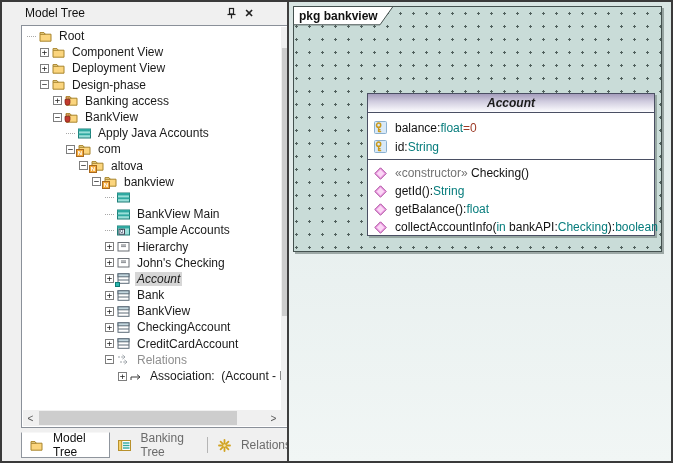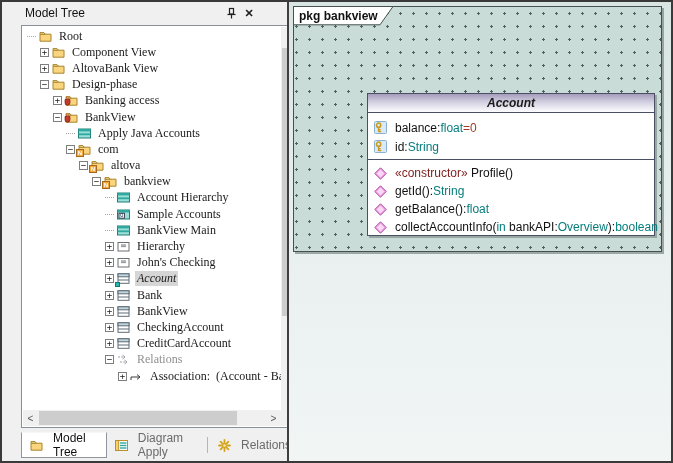--- a/index.html
+++ b/index.html
@@ -18,21 +18,21 @@
   .close-glyph { font-size:11px; font-weight:bold; }
 
   .tree-box { position:absolute; left:3px; top:23px; width:278px; height:403px; background:#fff; border:1px solid #8a9099; }
   .tree-viewport { position:absolute; left:1px; top:2px; right:17px; bottom:17px; overflow:hidden; }
   .tree-row { height:16.2px; display:flex; align-items:center; white-space:pre; }
   .expander { width:9px; height:9px; border:1px solid #7e7e7e; background:#fff; font-size:9px; line-height:7px; text-align:center; color:#222; margin-right:3px; flex:none; font-family:"DejaVu Sans Mono", monospace; }
   .stub { width:9px; height:0; border-top:1px dotted #a8a8a8; margin-right:3px; flex:none; }
   .t-icon { width:14px; height:13px; margin-right:4px; flex:none; position:relative; }
   .t-icon svg { display:block; }
   .dot { position:absolute; left:-2px; bottom:-2px; width:5px; height:5px; background:#2cb6ae; border:1px solid #0c7a74; }
-  .t-label { padding:0 2px;font-family:Liberation Serif, serif; }
+  .t-label { padding:0 2px; }
   .selected .t-label { background:#d6d6d6; }
   .italic .t-label { font-style:italic; }
   .gray .t-label { color:#8f8f8f; }
 
   
   .vscroll { position:absolute; top:1px; right:1px; width:16px; bottom:17px; background:#f0f0f0; }
   .sc-arrow { height:15px; width:16px; display:flex; align-items:center; justify-content:center; color:#555; font-size:9px; }
   .vthumb { position:absolute; left:1px; right:1px; top:21px; height:268px; background:#cdcdcd; }
   .vdown { position:absolute; bottom:0; }
   .hscroll { position:absolute; left:1px; right:17px; bottom:1px; height:16px; background:#f0f0f0; }
@@ -64,21 +64,21 @@
     background: linear-gradient(180deg, #a49cbb 0%, #cfcbde 40%, #fdfdff 100%); border-bottom:1px solid #4a4f63; }
   .attr-sect { height:47px; border-bottom:1px solid #4a4f63; padding-top:5px; }
   .ops-sect { padding-top:4px; }
   .member-row { display:flex; align-items:center; height:19px; padding-left:6px; gap:8px; white-space:pre; }
   .ops-sect .member-row { height:18px; }
   .m-icon { width:13px; height:13px; flex:none; }
   .m-icon svg { display:block; }
   .seg-name { color:#111; }
   .seg-type { color:#067c7c; }
   .seg-value { color:#9c3a26; }
-  .seg-stereotype { color:#7f1d1d;text-align:center; }
+  .seg-stereotype { color:#737373;text-align:center; }
   .seg-keyword { color:#067c7c; }
 </style>
 </head>
 <body>
 
 <div class="window">
 
   <div class="left-panel">
     <div class="title-bar">
       <span class="title-text">Model Tree</span>
@@ -100,21 +100,21 @@
                 <path d="M1 4.2 h11 v7 H1 Z" fill="#fbd57e" stroke="#a8842c"></path>
                 <path d="M1 4.2 V2.6 h4 l1.2 1.6 Z" fill="#fde9a8" stroke="#a8842c"></path>
               </svg></span><span class="t-label">Root</span></div>
           <div class="tree-row"><span style="width: 17px; flex: 0 0 auto;"></span><span class="expander">+</span><span class="t-icon"><svg width="13" height="13" viewBox="0 0 13 13">
                 <path d="M1 4.2 h11 v7 H1 Z" fill="#fbd57e" stroke="#a8842c"></path>
                 <path d="M1 4.2 V2.6 h4 l1.2 1.6 Z" fill="#fde9a8" stroke="#a8842c"></path>
               </svg></span><span class="t-label">Component View</span></div>
           <div class="tree-row"><span style="width: 17px; flex: 0 0 auto;"></span><span class="expander">+</span><span class="t-icon"><svg width="13" height="13" viewBox="0 0 13 13">
                 <path d="M1 4.2 h11 v7 H1 Z" fill="#fbd57e" stroke="#a8842c"></path>
                 <path d="M1 4.2 V2.6 h4 l1.2 1.6 Z" fill="#fde9a8" stroke="#a8842c"></path>
-              </svg></span><span class="t-label">AltovaBank View</span></div>
+              </svg></span><span class="t-label">Deployment View</span></div>
           <div class="tree-row"><span style="width: 17px; flex: 0 0 auto;"></span><span class="expander">−</span><span class="t-icon"><svg width="13" height="13" viewBox="0 0 13 13">
                 <path d="M1 4.2 h11 v7 H1 Z" fill="#fbd57e" stroke="#a8842c"></path>
                 <path d="M1 4.2 V2.6 h4 l1.2 1.6 Z" fill="#fde9a8" stroke="#a8842c"></path>
               </svg></span><span class="t-label">Design-phase</span></div>
           <div class="tree-row"><span style="width: 30px; flex: 0 0 auto;"></span><span class="expander">+</span><span class="t-icon"><svg width="13" height="13" viewBox="0 0 13 13">
                 <path d="M1 4.2 h11 v7 H1 Z" fill="#fbd57e" stroke="#a8842c"></path>
                 <path d="M1 4.2 V2.6 h4 l1.2 1.6 Z" fill="#fde9a8" stroke="#a8842c"></path>
               </svg><svg width="8" height="9" viewBox="0 0 8 9" style="position:absolute;left:-1px;top:3px">
                 <path d="M1 2.5 h5 v3.2 a2.5 2.5 0 0 1 -5 0 Z" fill="#c23b2e" stroke="#7e1f17" stroke-width="0.7"></path>
                 <path d="M2.5 1.5 q0.8 -1 0 -1.6 M4.5 1.5 q0.8 -1 0 -1.6" stroke="#c23b2e" fill="none" stroke-width="0.8"></path>
@@ -149,32 +149,32 @@
                 <path d="M1 4.2 h11 v7 H1 Z" fill="#fbd57e" stroke="#a8842c"></path>
                 <path d="M1 4.2 V2.6 h4 l1.2 1.6 Z" fill="#fde9a8" stroke="#a8842c"></path>
               </svg><svg width="8" height="8" viewBox="0 0 8 8" style="position:absolute;left:-2px;bottom:-1px">
                 <rect x="0.5" y="0.5" width="7" height="7" fill="#f2a93b" stroke="#a8691e"></rect>
                 <text x="4" y="6.2" font-size="6" font-weight="bold" fill="#fff" text-anchor="middle" font-family="Liberation Sans,sans-serif">N</text>
               </svg></span><span class="t-label">bankview</span></div>
           <div class="tree-row"><span style="width: 82px; flex: 0 0 auto;"></span><span class="stub"></span><span class="t-icon"><svg width="13" height="13" viewBox="0 0 13 13">
                 <rect x="0.5" y="2" width="12" height="9" fill="#9adfd9" stroke="#1f7d77"></rect>
                 <rect x="0.5" y="2" width="12" height="2.4" fill="#2fa8a0"></rect>
                 <rect x="0.5" y="6.4" width="12" height="1.8" fill="#2fa8a0"></rect>
-              </svg></span><span class="t-label">Account Hierarchy</span></div>
+              </svg></span></div>
+          <div class="tree-row"><span style="width: 82px; flex: 0 0 auto;"></span><span class="stub"></span><span class="t-icon"><svg width="13" height="13" viewBox="0 0 13 13">
+                <rect x="0.5" y="2" width="12" height="9" fill="#9adfd9" stroke="#1f7d77"></rect>
+                <rect x="0.5" y="2" width="12" height="2.4" fill="#2fa8a0"></rect>
+                <rect x="0.5" y="6.4" width="12" height="1.8" fill="#2fa8a0"></rect>
+              </svg></span><span class="t-label">BankView Main</span></div>
           <div class="tree-row"><span style="width: 82px; flex: 0 0 auto;"></span><span class="stub"></span><span class="t-icon"><svg width="13" height="13" viewBox="0 0 13 13">
                 <rect x="0.5" y="2" width="12" height="9" fill="#9adfd9" stroke="#1f7d77"></rect>
                 <rect x="0.5" y="2" width="12" height="2.4" fill="#2fa8a0"></rect>
                 <rect x="2" y="5.2" width="5.5" height="5" fill="#eef6ff" stroke="#445"></rect>
                 <text x="4.7" y="9.3" font-size="5.5" fill="#123" text-anchor="middle" font-family="Liberation Sans,sans-serif">0</text>
               </svg></span><span class="t-label">Sample Accounts</span></div>
-          <div class="tree-row"><span style="width: 82px; flex: 0 0 auto;"></span><span class="stub"></span><span class="t-icon"><svg width="13" height="13" viewBox="0 0 13 13">
-                <rect x="0.5" y="2" width="12" height="9" fill="#9adfd9" stroke="#1f7d77"></rect>
-                <rect x="0.5" y="2" width="12" height="2.4" fill="#2fa8a0"></rect>
-                <rect x="0.5" y="6.4" width="12" height="1.8" fill="#2fa8a0"></rect>
-              </svg></span><span class="t-label">BankView Main</span></div>
           <div class="tree-row"><span style="width: 82px; flex: 0 0 auto;"></span><span class="expander">+</span><span class="t-icon"><svg width="13" height="13" viewBox="0 0 13 13">
                 <rect x="1" y="2.5" width="11" height="8.5" fill="#fff" stroke="#6a6f75"></rect>
                 <line x1="4" y1="5" x2="9" y2="5" stroke="#6a6f75"></line>
                 <line x1="4" y1="6.6" x2="9" y2="6.6" stroke="#6a6f75" stroke-width="0.8"></line>
               </svg></span><span class="t-label">Hierarchy</span></div>
           <div class="tree-row"><span style="width: 82px; flex: 0 0 auto;"></span><span class="expander">+</span><span class="t-icon"><svg width="13" height="13" viewBox="0 0 13 13">
                 <rect x="1" y="2.5" width="11" height="8.5" fill="#fff" stroke="#6a6f75"></rect>
                 <line x1="4" y1="5" x2="9" y2="5" stroke="#6a6f75"></line>
                 <line x1="4" y1="6.6" x2="9" y2="6.6" stroke="#6a6f75" stroke-width="0.8"></line>
               </svg></span><span class="t-label">John's Checking</span></div>
@@ -245,21 +245,21 @@
         <div class="tab">
           <span class="t-icon">
             <svg width="13" height="13" viewBox="0 0 13 13">
               <rect x="0.5" y="1.5" width="12" height="10" fill="#fff" stroke="#b8912c"></rect>
               <rect x="0.5" y="1.5" width="3.2" height="10" fill="#f5d06c" stroke="#b8912c"></rect>
               <line x1="5" y1="4" x2="11.5" y2="4" stroke="#2fa8a0" stroke-width="1.4"></line>
               <line x1="5" y1="6.5" x2="11.5" y2="6.5" stroke="#2fa8a0" stroke-width="1.4"></line>
               <line x1="5" y1="9" x2="11.5" y2="9" stroke="#2fa8a0" stroke-width="1.4"></line>
             </svg>
           </span>
-          <span>Diagram Apply</span>
+          <span>Banking Tree</span>
         </div>
         <span class="tab-sep"></span>
         <div class="tab">
           <span class="t-icon">
             <svg width="13" height="13" viewBox="0 0 13 13">
               <g stroke="#d1a322" stroke-width="1.8" stroke-linecap="round">
                 <line x1="6.5" y1="1" x2="6.5" y2="12"></line>
                 <line x1="1" y1="6.5" x2="12" y2="6.5"></line>
                 <line x1="2.6" y1="2.6" x2="10.4" y2="10.4"></line>
                 <line x1="10.4" y1="2.6" x2="2.6" y2="10.4"></line>
@@ -290,31 +290,31 @@
             <div class="member-row"><span class="m-icon"><svg width="13" height="13" viewBox="0 0 13 13">
                   <rect x="0.5" y="0.5" width="12" height="12" rx="1" fill="#d8e9f8" stroke="#8ab0d0"></rect>
                   <circle cx="4.6" cy="4.2" r="2.1" fill="none" stroke="#c99a1e" stroke-width="1.5"></circle>
                   <path d="M4.6 6.3 V11 M4.6 8.7 h2 M4.6 10.6 h2.6" stroke="#c99a1e" stroke-width="1.4" fill="none"></path>
                 </svg></span><span><span class="seg-name">id:</span><span class="seg-type">String</span></span></div>
           </div>
         <div class="ops-sect" id="ops-sect">
             <div class="member-row"><span class="m-icon"><svg width="13" height="13" viewBox="0 0 13 13">
                   <path d="M6.5 0.8 L12.2 6.5 L6.5 12.2 L0.8 6.5 Z" fill="#f2a6e8" stroke="#a8489c"></path>
                   <path d="M6.5 2.8 L10.2 6.5 L6.5 10.2 L2.8 6.5 Z" fill="#fbd8f6"></path>
-                </svg></span><span><span class="seg-stereotype">«constructor» </span><span class="seg-name">Profile()</span></span></div>
+                </svg></span><span><span class="seg-stereotype">«constructor» </span><span class="seg-name">Checking()</span></span></div>
             <div class="member-row"><span class="m-icon"><svg width="13" height="13" viewBox="0 0 13 13">
                   <path d="M6.5 0.8 L12.2 6.5 L6.5 12.2 L0.8 6.5 Z" fill="#f2a6e8" stroke="#a8489c"></path>
                   <path d="M6.5 2.8 L10.2 6.5 L6.5 10.2 L2.8 6.5 Z" fill="#fbd8f6"></path>
                 </svg></span><span><span class="seg-name">getId():</span><span class="seg-type">String</span></span></div>
             <div class="member-row"><span class="m-icon"><svg width="13" height="13" viewBox="0 0 13 13">
                   <path d="M6.5 0.8 L12.2 6.5 L6.5 12.2 L0.8 6.5 Z" fill="#f2a6e8" stroke="#a8489c"></path>
                   <path d="M6.5 2.8 L10.2 6.5 L6.5 10.2 L2.8 6.5 Z" fill="#fbd8f6"></path>
                 </svg></span><span><span class="seg-name">getBalance():</span><span class="seg-type">float</span></span></div>
             <div class="member-row"><span class="m-icon"><svg width="13" height="13" viewBox="0 0 13 13">
                   <path d="M6.5 0.8 L12.2 6.5 L6.5 12.2 L0.8 6.5 Z" fill="#f2a6e8" stroke="#a8489c"></path>
                   <path d="M6.5 2.8 L10.2 6.5 L6.5 10.2 L2.8 6.5 Z" fill="#fbd8f6"></path>
-                </svg></span><span><span class="seg-name">collectAccountInfo(</span><span class="seg-keyword">in </span><span class="seg-name">bankAPI:</span><span class="seg-type">Overview</span><span class="seg-name">):</span><span class="seg-type">boolean</span></span></div>
+                </svg></span><span><span class="seg-name">collectAccountInfo(</span><span class="seg-keyword">in </span><span class="seg-name">bankAPI:</span><span class="seg-type">Checking</span><span class="seg-name">):</span><span class="seg-type">boolean</span></span></div>
           </div>
       </div>
     </div>
   </div>
 
 </div>
 
 </body></html>

